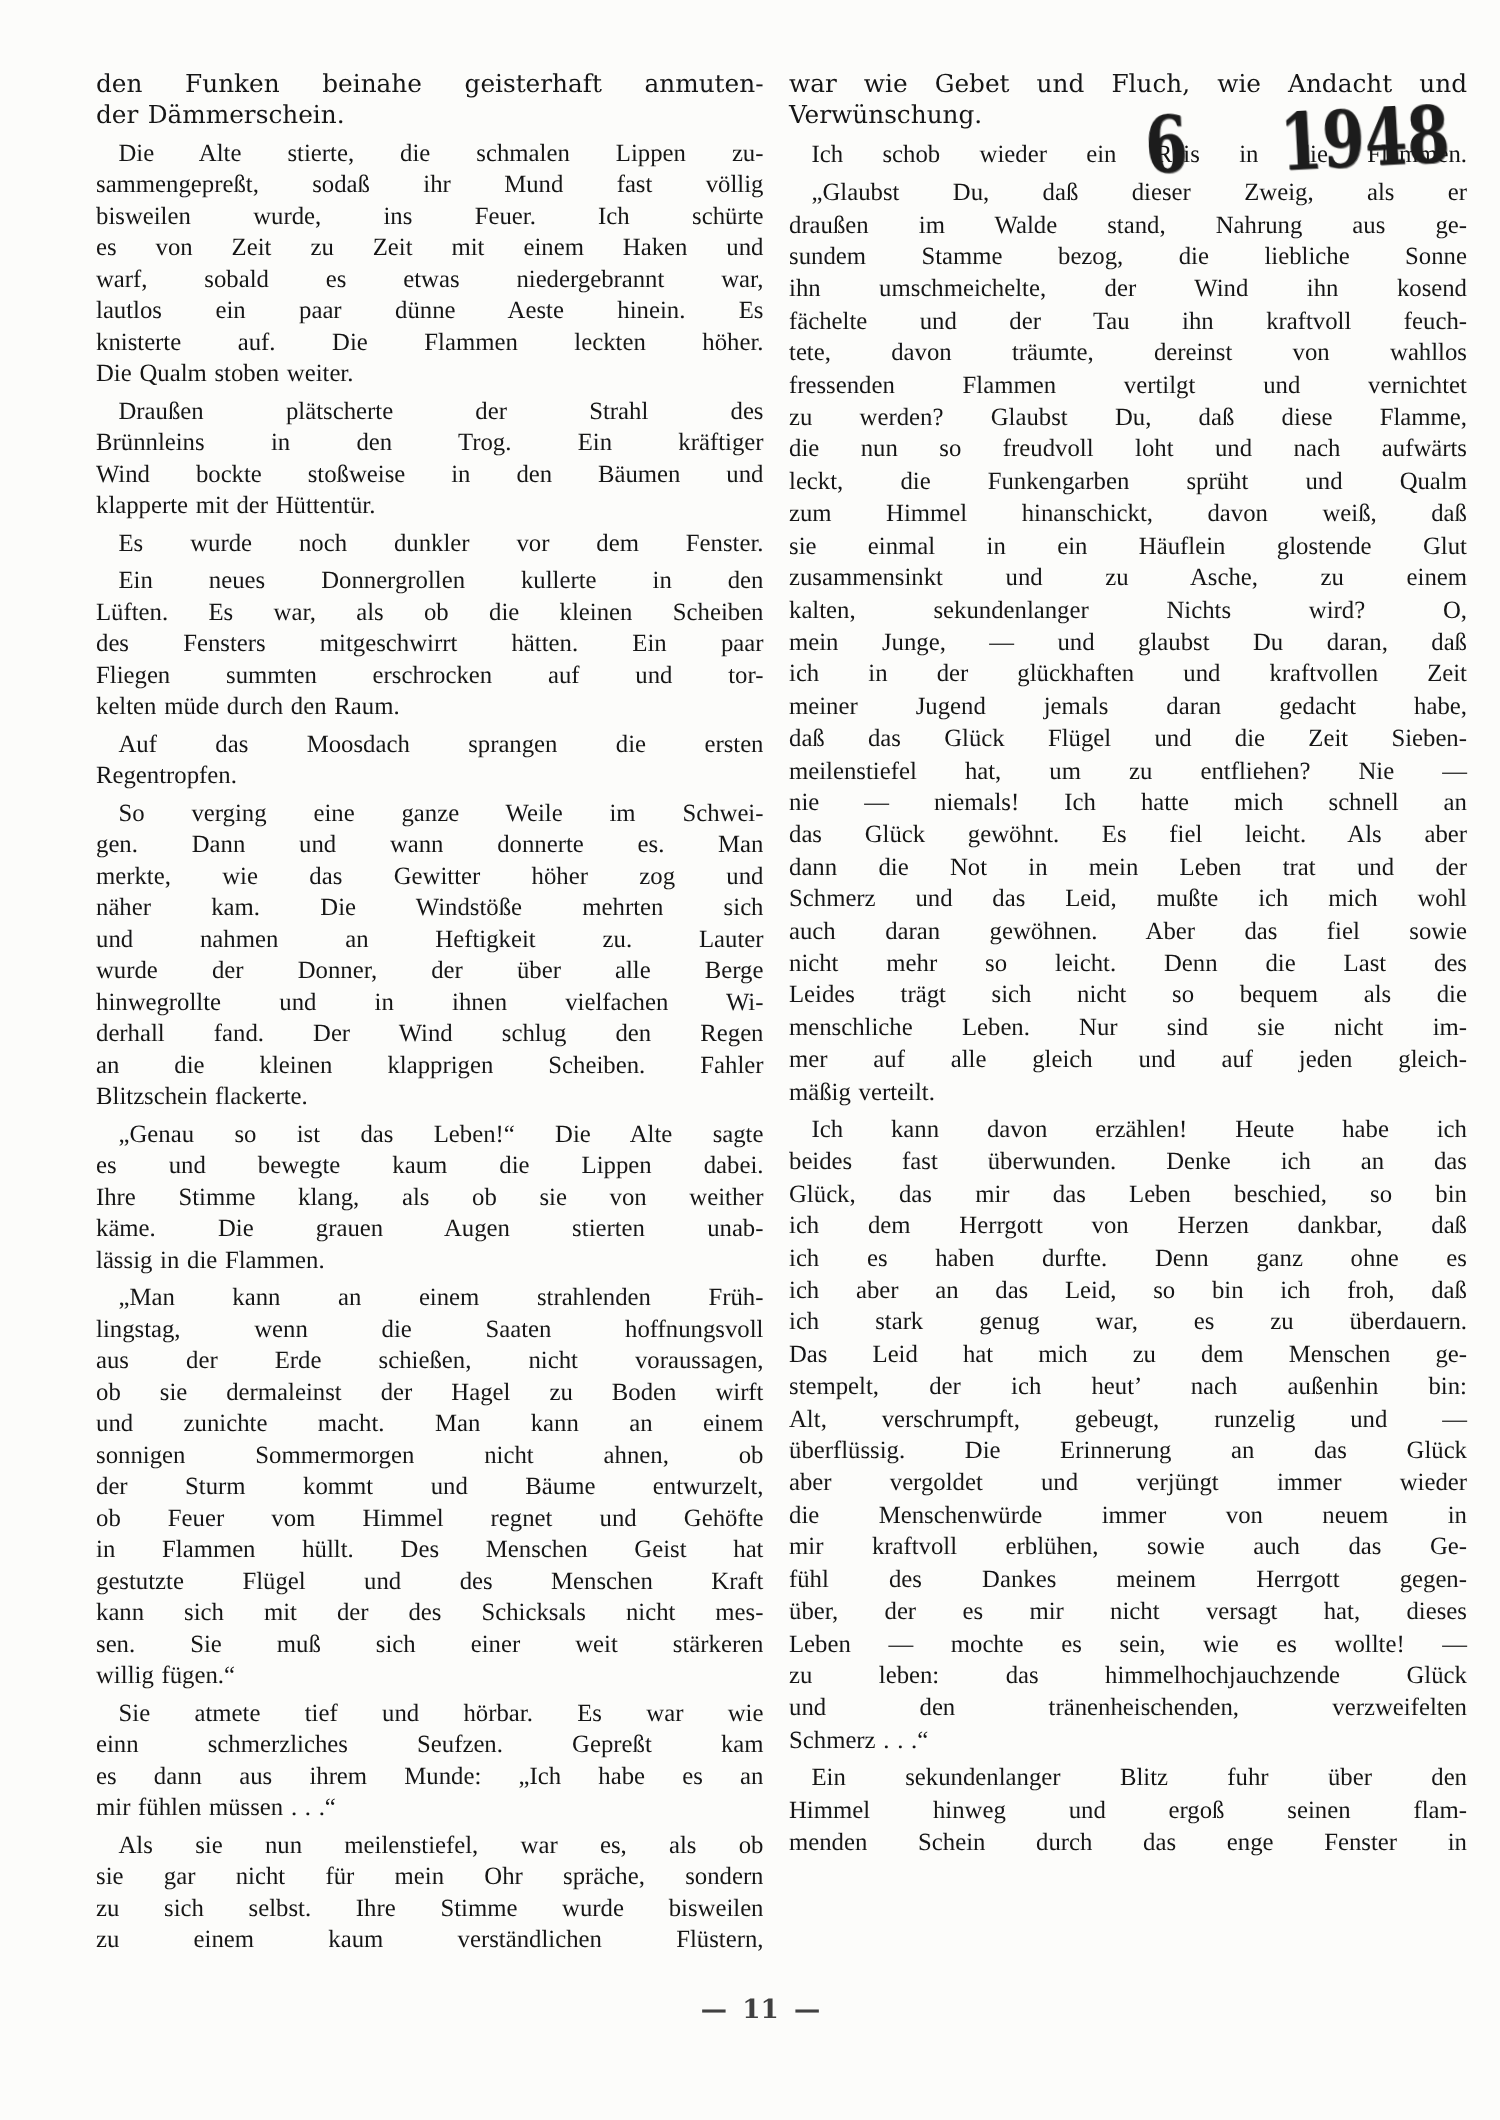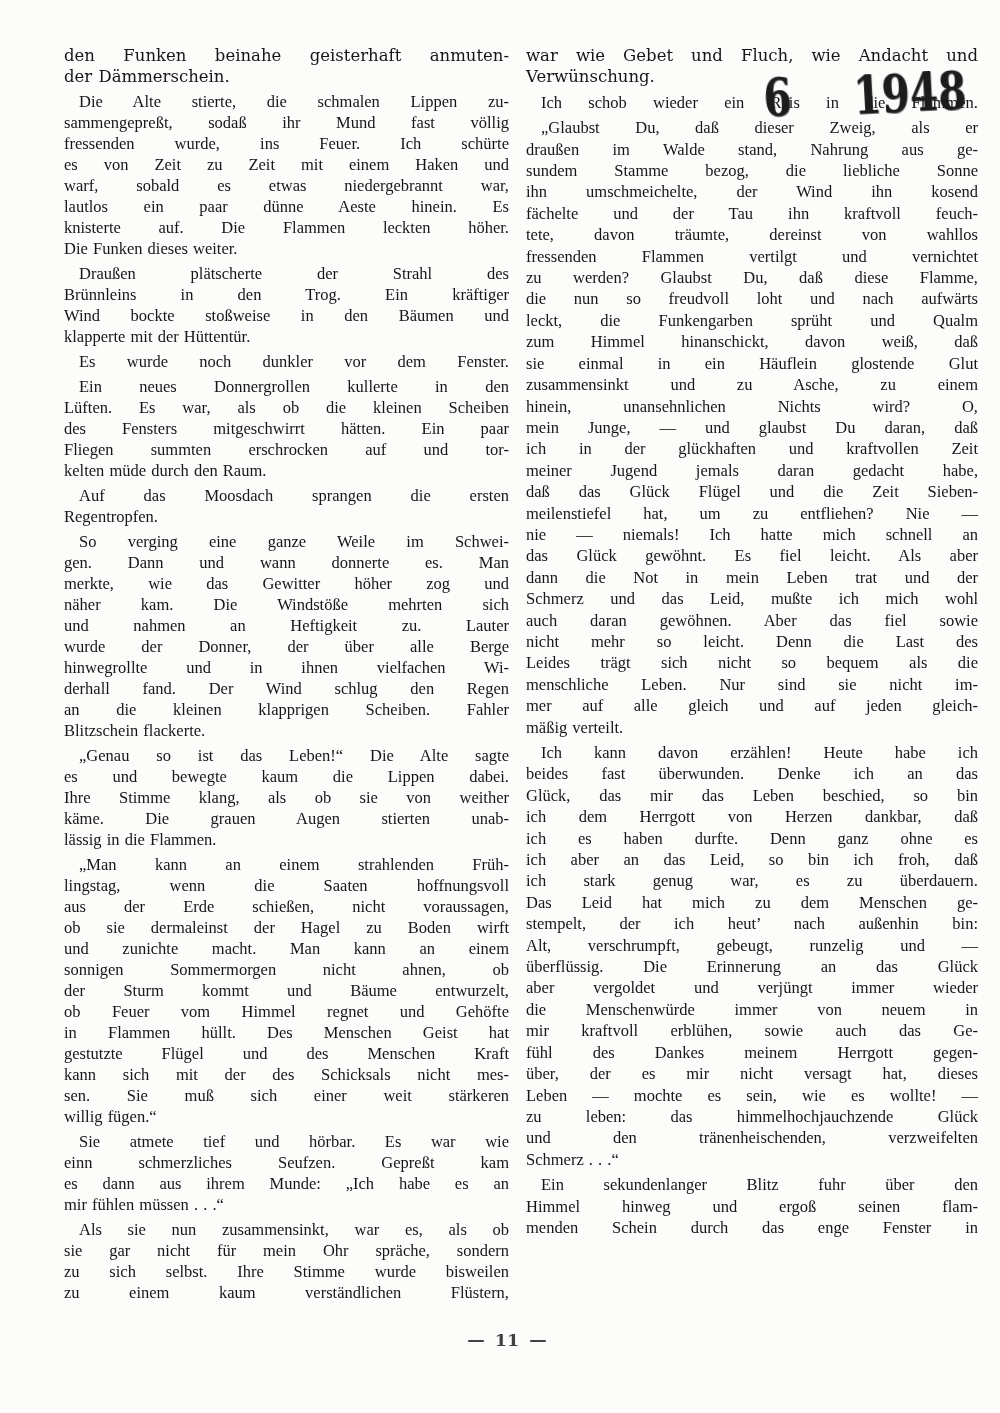--- a/index.html
+++ b/index.html
@@ -73,26 +73,26 @@
 <div class="sheet">
   <div class="columns">
     <div class="column col-left">
         <div class="para">
           <div class="line">den Funken beinahe geisterhaft anmuten-</div>
           <div class="line short">der Dämmerschein.</div>
         </div>
         <div class="para indent">
           <div class="line">Die Alte stierte, die schmalen Lippen zu-</div>
           <div class="line">sammengepreßt, sodaß ihr Mund fast völlig</div>
-          <div class="line">fressenden wurde, ins Feuer. Ich schürte</div>
+          <div class="line">bisweilen wurde, ins Feuer. Ich schürte</div>
           <div class="line">es von Zeit zu Zeit mit einem Haken und</div>
           <div class="line">warf, sobald es etwas niedergebrannt war,</div>
           <div class="line">lautlos ein paar dünne Aeste hinein. Es</div>
           <div class="line">knisterte auf. Die Flammen leckten höher.</div>
-          <div class="line short">Die Funken dieses weiter.</div>
+          <div class="line short">Die Qualm stoben weiter.</div>
         </div>
         <div class="para indent">
           <div class="line">Draußen plätscherte der Strahl des</div>
           <div class="line">Brünnleins in den Trog. Ein kräftiger</div>
           <div class="line">Wind bockte stoßweise in den Bäumen und</div>
           <div class="line short">klapperte mit der Hüttentür.</div>
         </div>
         <div class="para indent">
           <div class="line">Es wurde noch dunkler vor dem Fenster.</div>
         </div>
@@ -141,21 +141,21 @@
           <div class="line">sen. Sie muß sich einer weit stärkeren</div>
           <div class="line short">willig fügen.“</div>
         </div>
         <div class="para indent">
           <div class="line">Sie atmete tief und hörbar. Es war wie</div>
           <div class="line">einn schmerzliches Seufzen. Gepreßt kam</div>
           <div class="line">es dann aus ihrem Munde: „Ich habe es an</div>
           <div class="line short">mir fühlen müssen . . .“</div>
         </div>
         <div class="para indent">
-          <div class="line">Als sie nun zusammensinkt, war es, als ob</div>
+          <div class="line">Als sie nun meilenstiefel, war es, als ob</div>
           <div class="line">sie gar nicht für mein Ohr spräche, sondern</div>
           <div class="line">zu sich selbst. Ihre Stimme wurde bisweilen</div>
           <div class="line">zu einem kaum verständlichen Flüstern,</div>
         </div>
       </div>
     <div class="column col-right">
         <div class="para">
           <div class="line">war wie Gebet und Fluch, wie Andacht und</div>
           <div class="line short">Verwünschung.</div>
         </div>
@@ -169,21 +169,21 @@
           <div class="line">ihn umschmeichelte, der Wind ihn kosend</div>
           <div class="line">fächelte und der Tau ihn kraftvoll feuch-</div>
           <div class="line">tete, davon träumte, dereinst von wahllos</div>
           <div class="line">fressenden Flammen vertilgt und vernichtet</div>
           <div class="line">zu werden? Glaubst Du, daß diese Flamme,</div>
           <div class="line">die nun so freudvoll loht und nach aufwärts</div>
           <div class="line">leckt, die Funkengarben sprüht und Qualm</div>
           <div class="line">zum Himmel hinanschickt, davon weiß, daß</div>
           <div class="line">sie einmal in ein Häuflein glostende Glut</div>
           <div class="line">zusammensinkt und zu Asche, zu einem</div>
-          <div class="line">hinein, unansehnlichen Nichts wird? O,</div>
+          <div class="line">kalten, sekundenlanger Nichts wird? O,</div>
           <div class="line">mein Junge, — und glaubst Du daran, daß</div>
           <div class="line">ich in der glückhaften und kraftvollen Zeit</div>
           <div class="line">meiner Jugend jemals daran gedacht habe,</div>
           <div class="line">daß das Glück Flügel und die Zeit Sieben-</div>
           <div class="line">meilenstiefel hat, um zu entfliehen? Nie —</div>
           <div class="line">nie — niemals! Ich hatte mich schnell an</div>
           <div class="line">das Glück gewöhnt. Es fiel leicht. Als aber</div>
           <div class="line">dann die Not in mein Leben trat und der</div>
           <div class="line">Schmerz und das Leid, mußte ich mich wohl</div>
           <div class="line">auch daran gewöhnen. Aber das fiel sowie</div>

